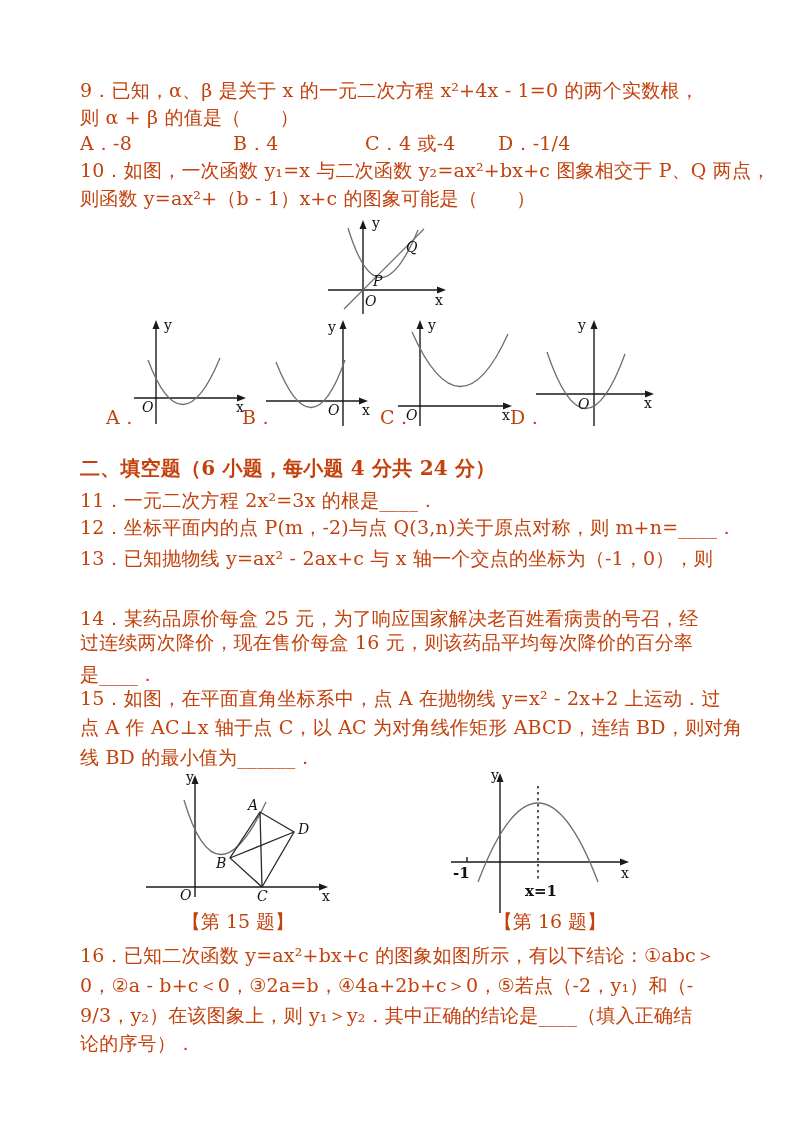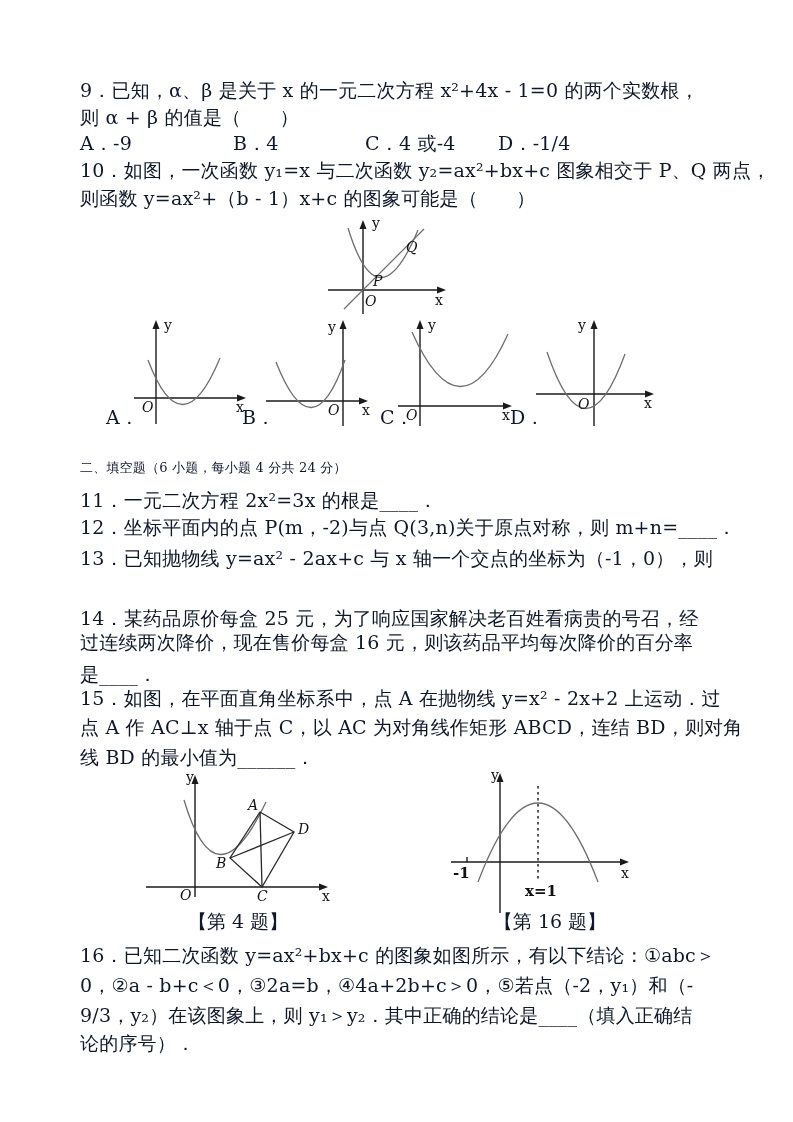--- a/index.html
+++ b/index.html
@@ -2,32 +2,32 @@
 <html><head>
 <meta charset="utf-8">
 <style>
   html,body { margin:0; padding:0; background:#e8e8e8; }
   .page {
     position:relative;
     width:793px; height:1122px;
     margin:0 auto;
     background:#ffffff;
     font-family:"DejaVu Serif","DejaVu Sans",serif;
-    color:#0f172a;
+    color:#c2410c;
     overflow:hidden;
   }
   .line {
     position:absolute;
     left:80px;
     font-size:19px;
     line-height:26px;
     white-space:nowrap;
     letter-spacing:0.2px;
   }
-  .section-title { font-weight:normal; font-size:13px; }
+  .section-title { font-weight:bold; font-size:20px; }
   .opt-row span { position:absolute; white-space:nowrap; }
   .fig { position:absolute; }
   .fig svg { display:block; }
   .axis { stroke:#1a1a1a; stroke-width:1.4; fill:none; }
   .arrow { fill:#1a1a1a; stroke:none; }
   .curve { stroke:#6e6e6e; stroke-width:1.3; fill:none; }
   .strline { stroke:#6e6e6e; stroke-width:1.2; fill:none; }
   .quad { stroke:#2a2a2a; stroke-width:1.3; fill:none; }
   .dotted { stroke:#555; stroke-width:2; fill:none; stroke-dasharray:2.5 3.5; }
   .tick { stroke:#1a1a1a; stroke-width:1.4; }
@@ -47,21 +47,21 @@
   }
 </style>
 </head>
 <body>
 
 <div class="page">
 
   <div class="line" style="top:77px">9．已知，α、β 是关于 x 的一元二次方程 x²+4x - 1=0 的两个实数根，</div>
   <div class="line" style="top:104px">则 α + β 的值是（　　）</div>
   <div class="line opt-row" style="top:130px; width:633px">
-    <span style="left:0px">A．-9</span>
+    <span style="left:0px">A．-8</span>
     <span style="left:153px">B．4</span>
     <span style="left:285px">C．4 或-4</span>
     <span style="left:418px">D．-1/4</span>
   </div>
 
   <div class="line" style="top:157px">10．如图，一次函数 y₁=x 与二次函数 y₂=ax²+bx+c 图象相交于 P、Q 两点，</div>
   <div class="line" style="top:185px">则函数 y=ax²+（b - 1）x+c 的图象可能是（　　）</div>
 
   <div class="fig" style="left:322px; top:218px">
     <svg width="132" height="98" viewBox="0 0 132 98">
@@ -159,21 +159,21 @@
       <line class="quad" x1="92" y1="86" x2="156" y2="60"></line>
       <text class="upright" x="48" y="10">y</text>
       <text class="upright" x="184" y="129">x</text>
       <text x="42" y="128">O</text>
       <text x="110" y="38">A</text>
       <text x="78" y="96">B</text>
       <text x="119" y="129">C</text>
       <text x="160" y="62">D</text>
     </svg>
   </div>
-  <div class="caption" style="left:138px; top:909px; width:200px">【第 4 题】</div>
+  <div class="caption" style="left:138px; top:909px; width:200px">【第 15 题】</div>
 
   <div class="fig" style="left:443px; top:768px">
     <svg width="195" height="150" viewBox="0 0 195 150">
       <line class="axis" x1="57" y1="145" x2="57" y2="10"></line>
       <polygon class="arrow" points="57,5 53.5,14 60.5,14"></polygon>
       <line class="axis" x1="8" y1="94" x2="180" y2="94"></line>
       <polygon class="arrow" points="186,94 177,90.5 177,97.5"></polygon>
       <line class="dotted" x1="95" y1="18" x2="95" y2="113"></line>
       <path class="curve" d="M 35 114 Q 95 -44 155 114"></path>
       <line class="tick" x1="24" y1="89" x2="24" y2="94"></line>

